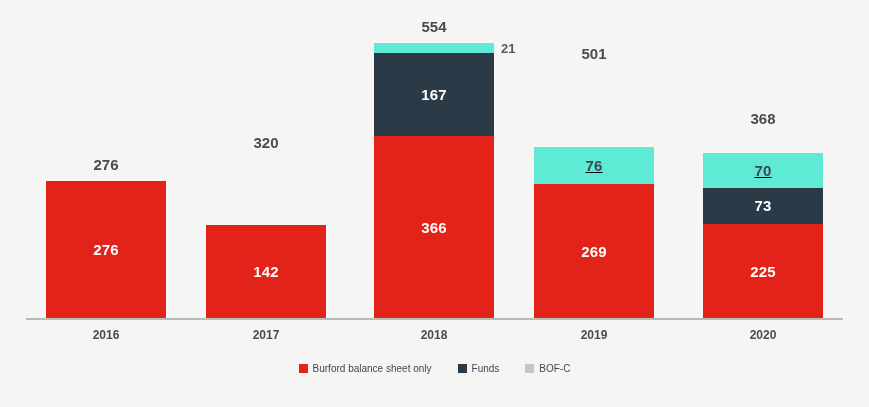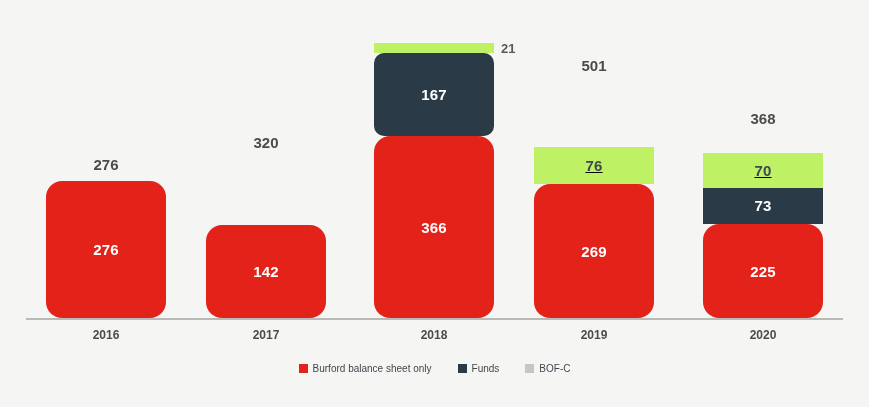--- a/index.html
+++ b/index.html
@@ -57,23 +57,23 @@
     flex-direction: column-reverse;
   }
 
   .seg {
     position: relative;
     width: 100%;
     display: flex;
     align-items: center;
     justify-content: center;
   }
-  .seg-red   { background: #e3231a; border-radius: 16px; }
+  .seg-red   { background: #e3231a; }
   .seg-navy  { background: #2b3a47; }
-  .seg-grey  { background: #bef264; text-decoration: underline; }
+  .seg-grey  { background: #5eead4; text-decoration: underline; }
 
   .seg-label {
     font-size: 15px;
     font-weight: bold;
     letter-spacing: 0.2px;
     line-height: 1;
     white-space: nowrap;
   }
   .lbl-on-red  { color: #ffffff; }
   .lbl-on-navy { color: #ffffff; }
@@ -164,38 +164,39 @@
               <span class="seg-label lbl-on-red">142</span>
             </div>
           </div>
           <div class="total-label" style="bottom: 167.88px;">320</div>
         </div>
         <div class="bar-group" style="left: 374px; width: 120px;">
           <div class="bar-stack" style="bottom: 1px;">
             <div class="seg seg-red" style="height: 181.719px;">
               <span class="seg-label lbl-on-red">366</span>
             </div>
-            <div class="seg seg-navy" style="height: 82.9155px; border-radius: 10px;">
+            <div class="seg seg-navy" style="height: 82.9155px;">
               <span class="seg-label lbl-on-navy">167</span>
             </div>
             <div class="seg seg-grey" style="height: 10.4265px;">
               <span class="seg-ext-label">21</span>
             </div>
           </div>
+          <div class="total-label" style="bottom: 284.061px;">554</div>
         </div>
         <div class="bar-group" style="left: 534px; width: 120px;">
           <div class="bar-stack" style="bottom: 1px;">
             <div class="seg seg-red" style="height: 133.559px;">
               <span class="seg-label lbl-on-red">269</span>
             </div>
             <div class="seg seg-grey" style="height: 37.734px;">
               <span class="seg-label lbl-on-grey">76</span>
             </div>
           </div>
-          <div class="total-label" style="bottom: 245px;">501</div>
+          <div class="total-label" style="bottom: 257px;">501</div>
         </div>
         <div class="bar-group" style="left: 703px; width: 120px;">
           <div class="bar-stack" style="bottom: 1px;">
             <div class="seg seg-red" style="height: 94px;">
               <span class="seg-label lbl-on-red">225</span>
             </div>
             <div class="seg seg-navy" style="height: 36.2445px;">
               <span class="seg-label lbl-on-navy">73</span>
             </div>
             <div class="seg seg-grey" style="height: 34.755px;">

